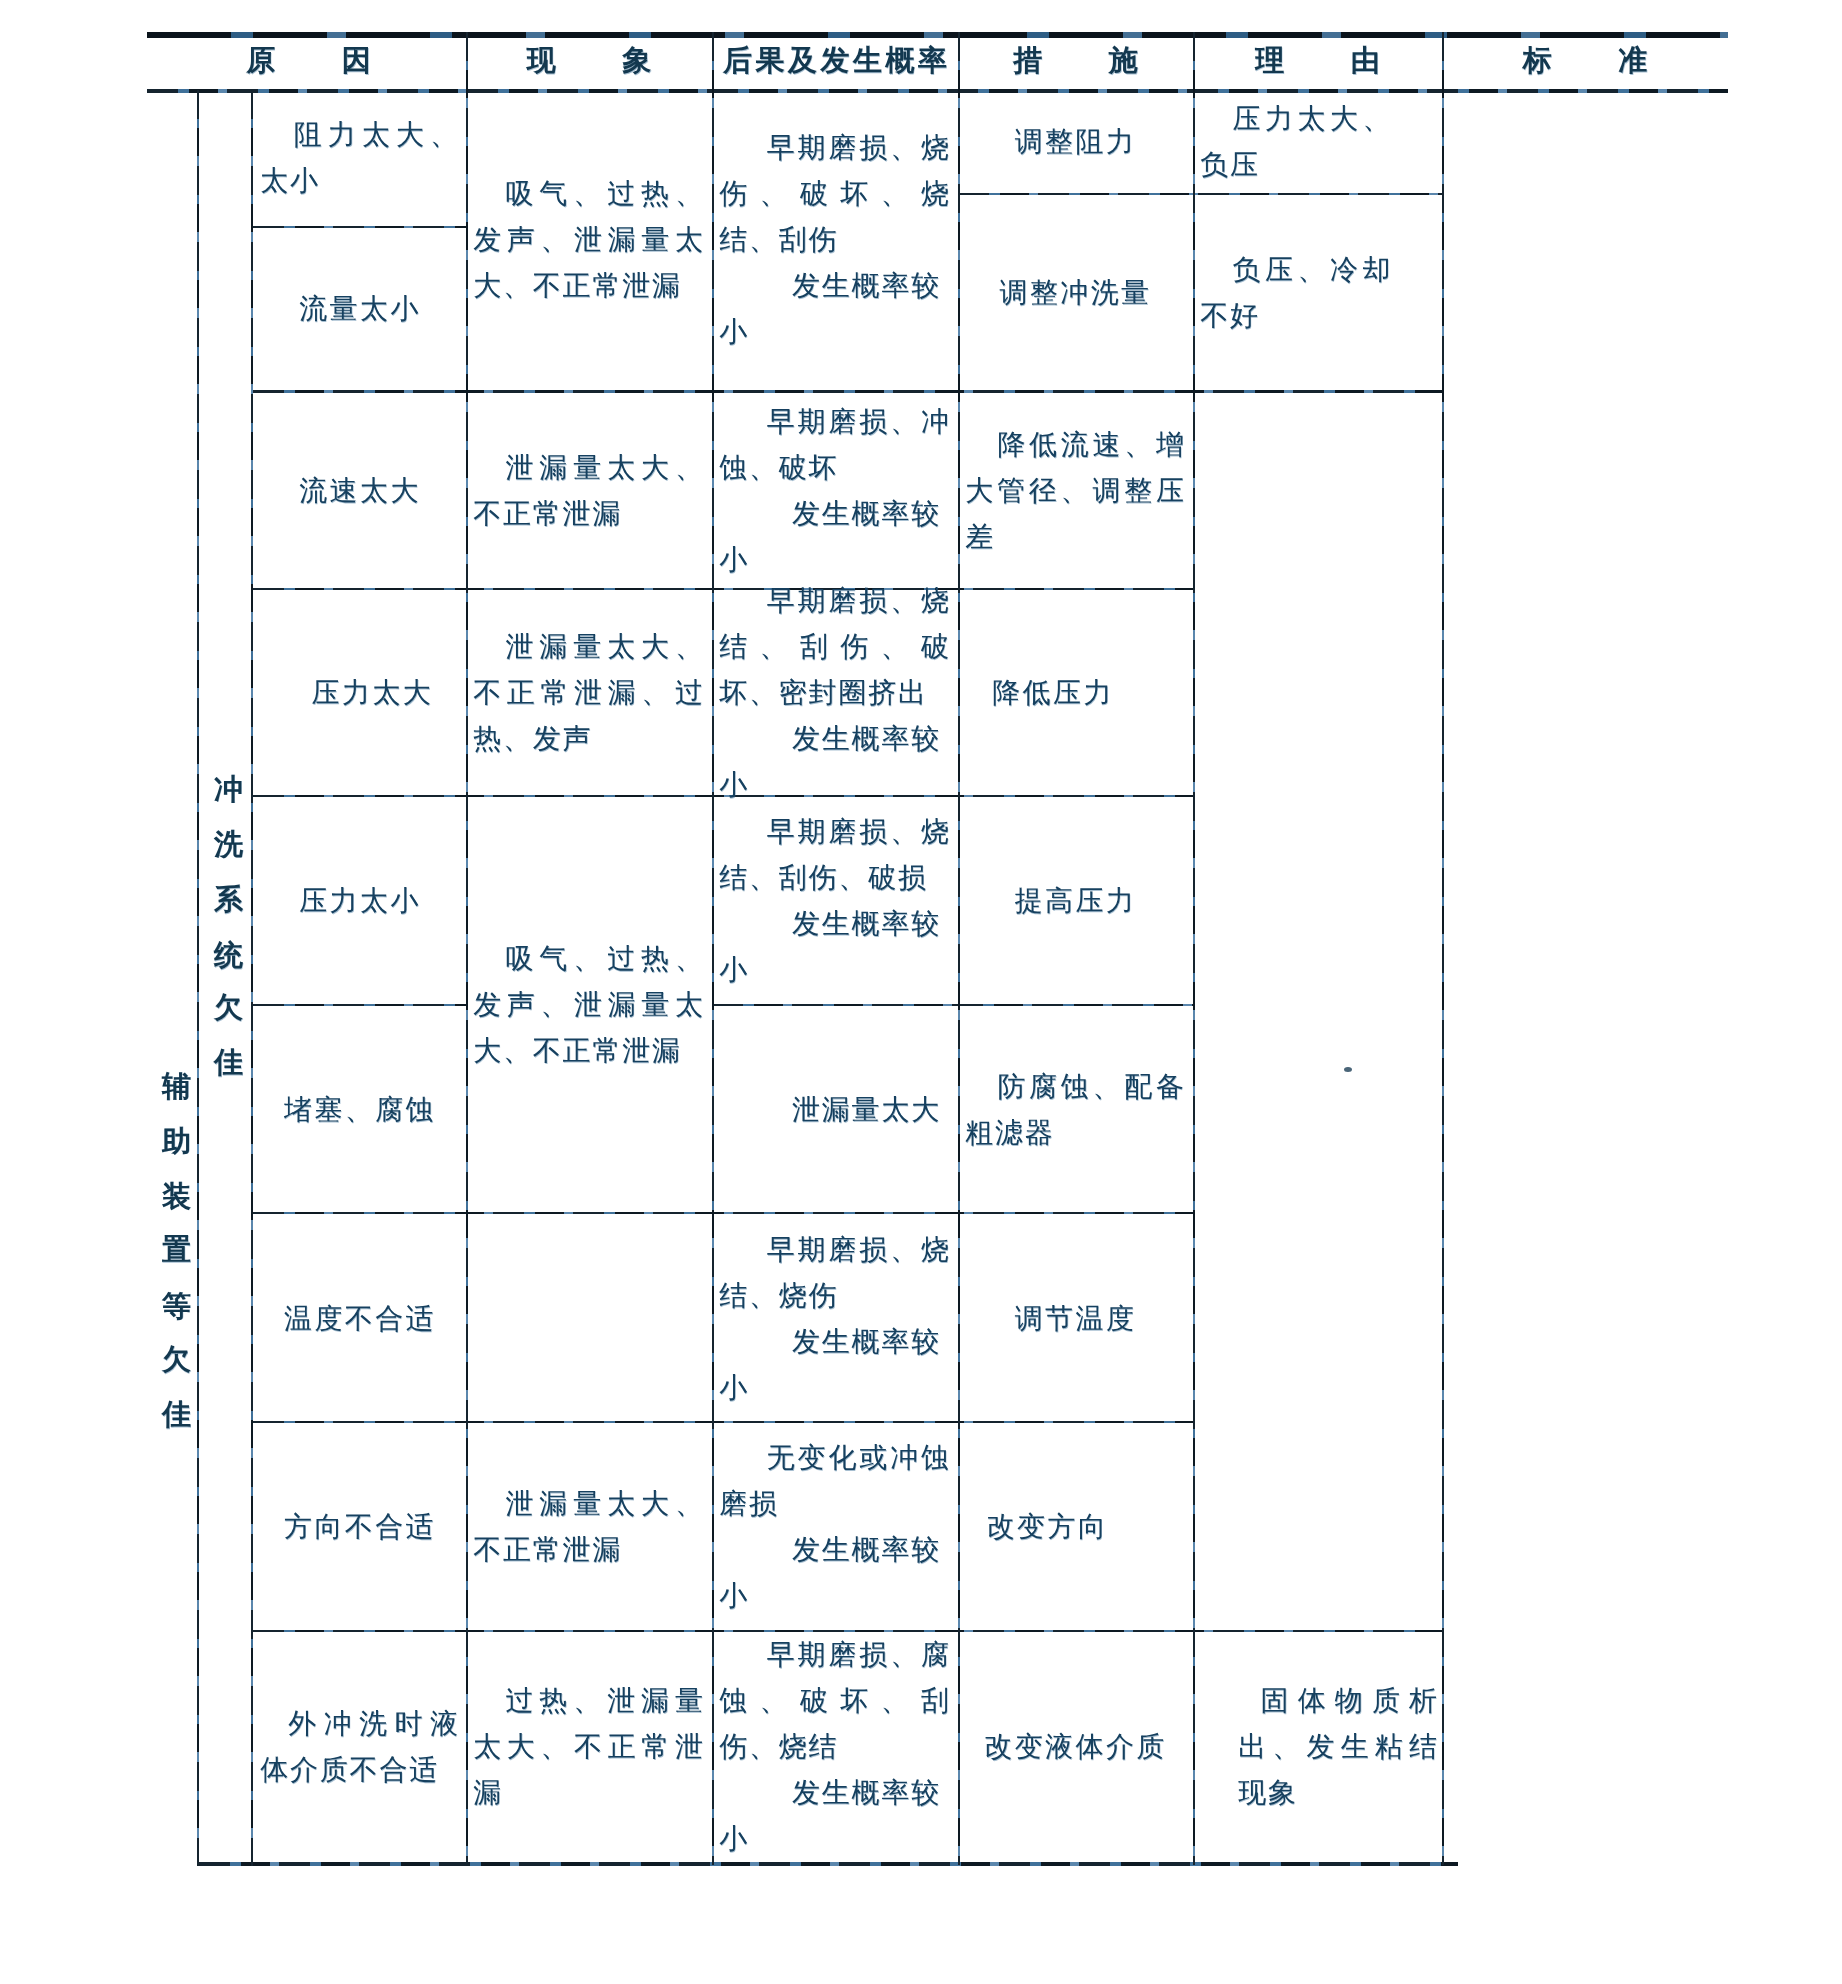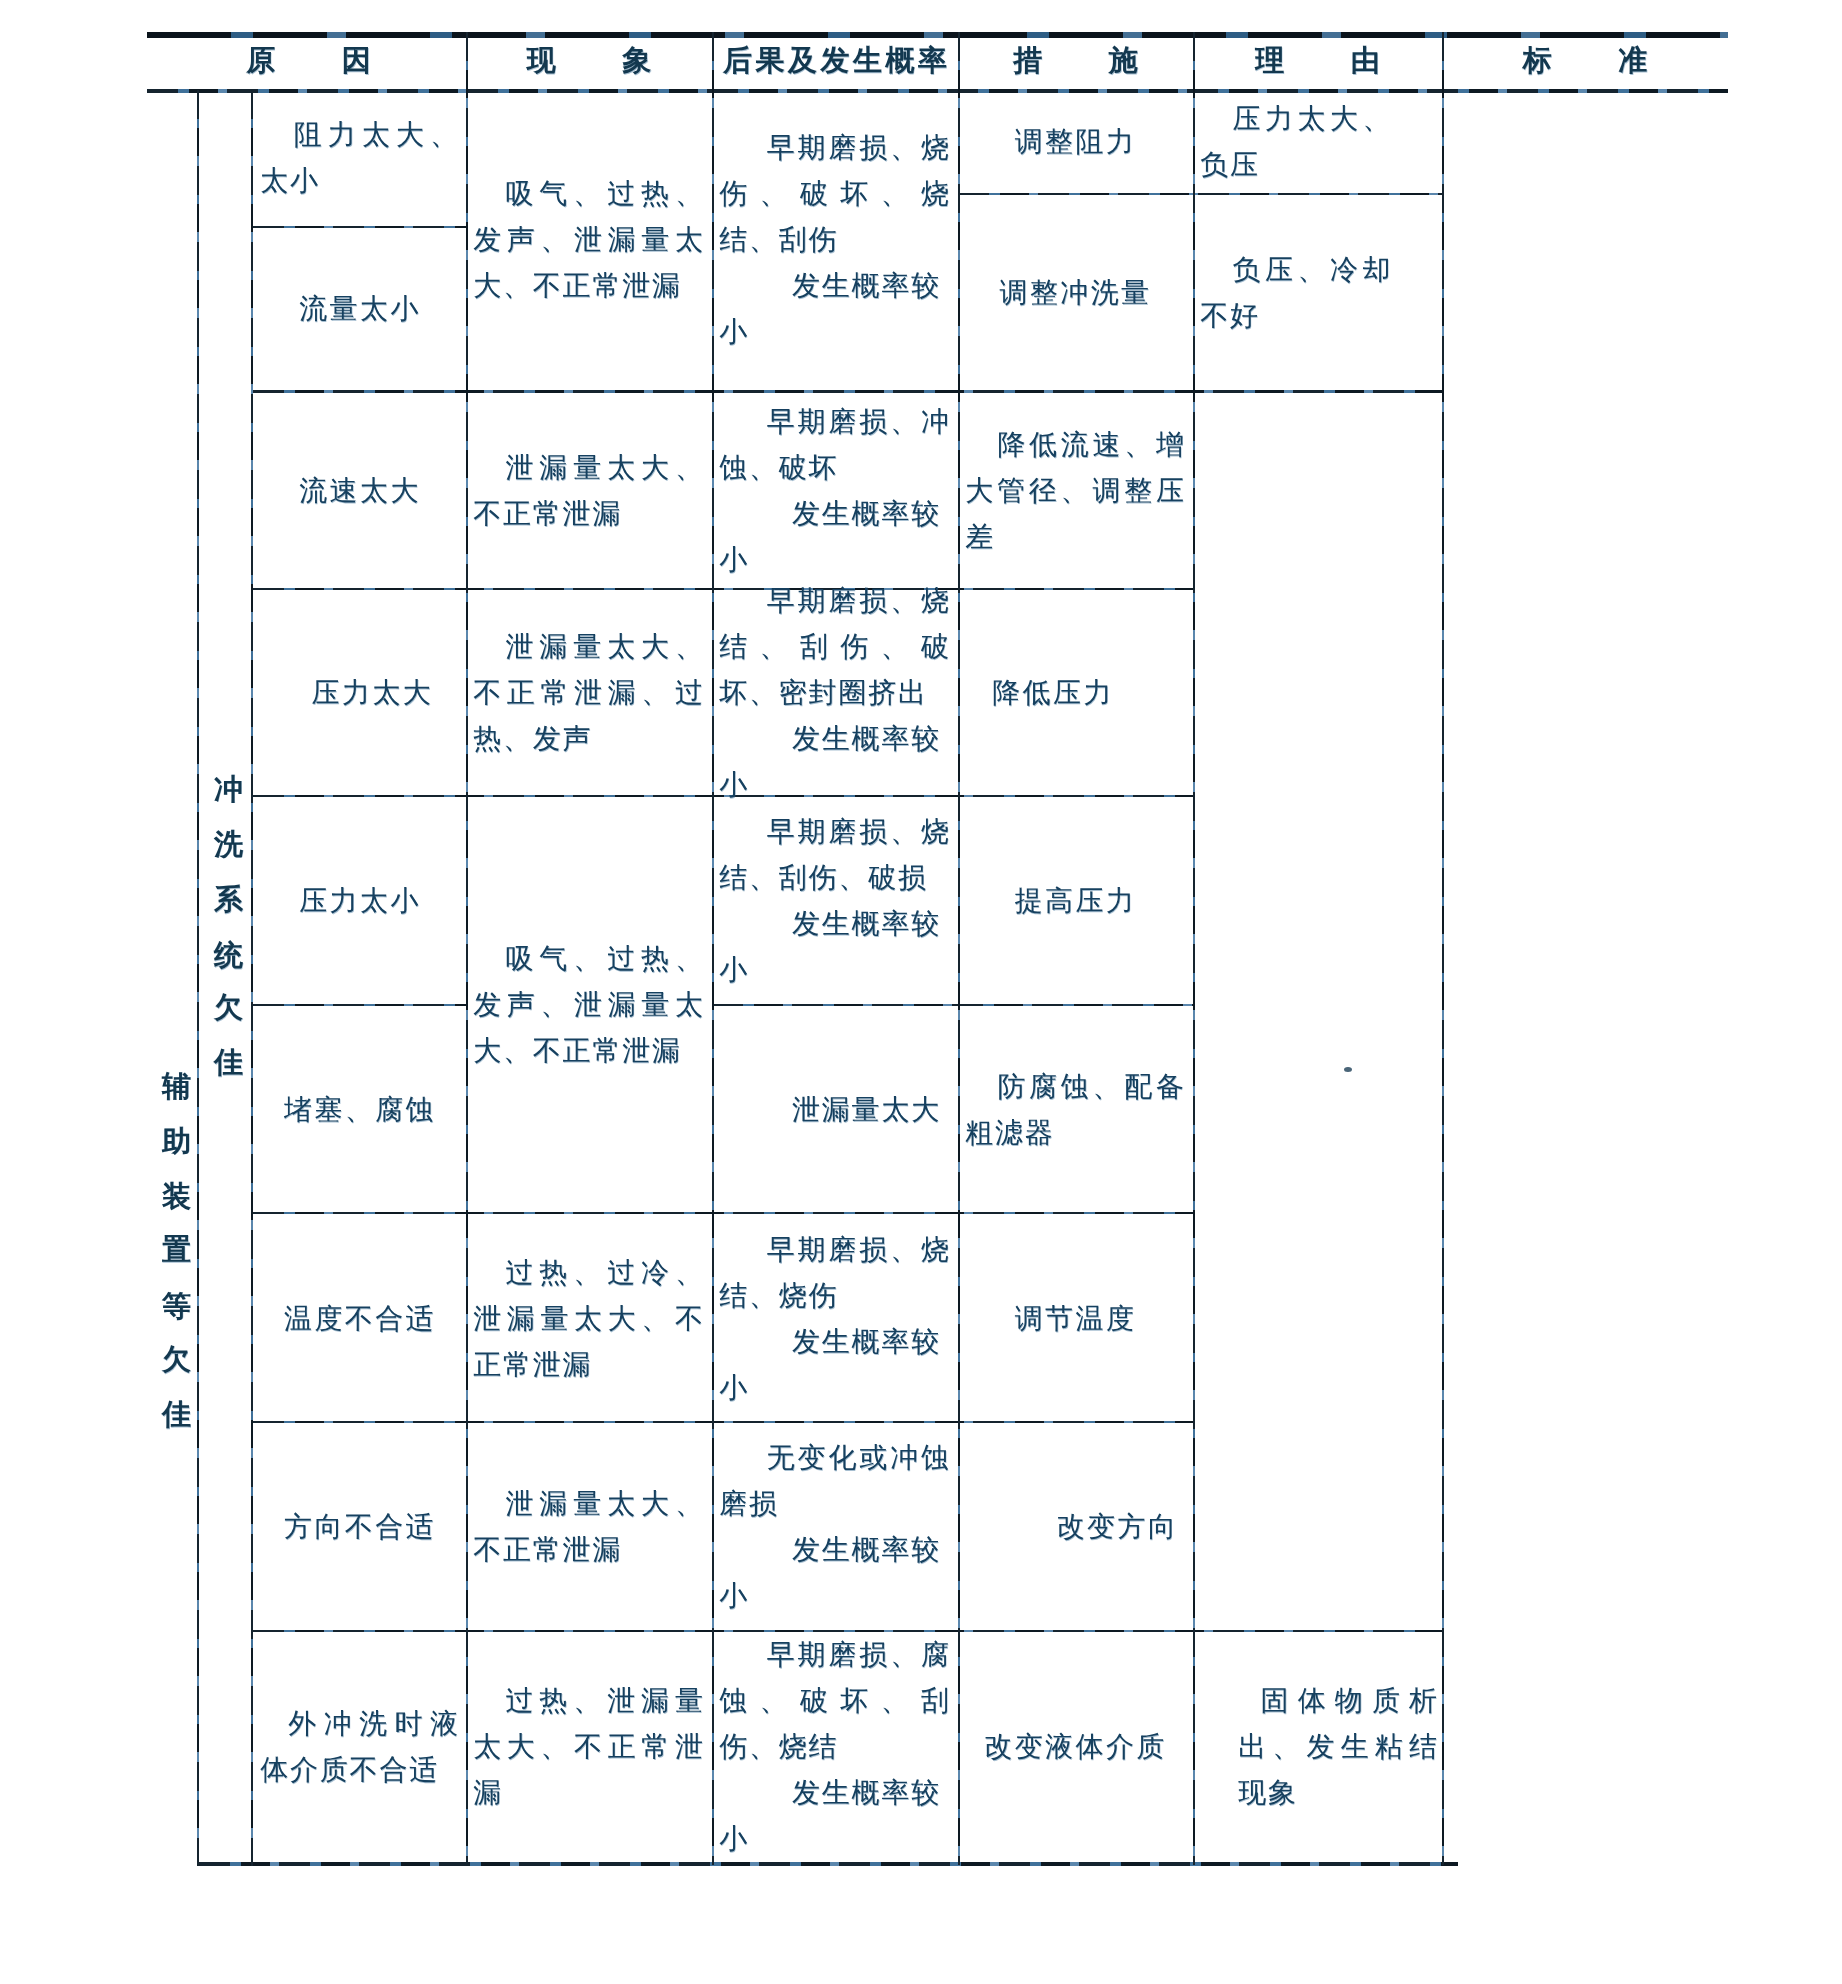--- a/index.html
+++ b/index.html
@@ -123,23 +123,20 @@
   </div>
   <div class="cell" style="left:466px;top:391px;width:246px;height:199px;">
     <div class="para p-phen">泄漏量太大、不正常泄漏</div>
   </div>
   <div class="cell" style="left:466px;top:590px;width:246px;height:206px;">
     <div class="para p-phen">泄漏量太大、不正常泄漏、过热、发声</div>
   </div>
   <div class="cell" style="left:466px;top:796px;width:246px;height:418px;">
     <div class="para p-phen">吸气、过热、发声、泄漏量太大、不正常泄漏</div>
   </div>
-  <div class="cell" style="left:466px;top:1214px;width:246px;height:209px;">
-    <div class="para p-phen">过热、过冷、泄漏量太大、不正常泄漏</div>
-  </div>
   <div class="cell" style="left:466px;top:1422px;width:246px;height:209px;">
     <div class="para p-phen">泄漏量太大、不正常泄漏</div>
   </div>
   <div class="cell" style="left:466px;top:1631px;width:246px;height:232px;">
     <div class="para p-phen">过热、泄漏量太大、不正常泄漏</div>
   </div>
 
   <div class="cell" style="left:712px;top:89px;width:246px;height:302px;">
     <div class="para p-cons">早期磨损、烧伤、破坏、烧结、刮伤</div>
     <div class="prob">发生概率较小</div>
@@ -186,21 +183,21 @@
   </div>
   <div class="cell" style="left:958px;top:1005px;width:235px;height:209px;">
     <div class="para p-meas">防腐蚀、配备粗滤器</div>
   </div>
   <div class="cell mid" style="left:958px;top:796px;width:235px;height:209px;">
     <div class="label">提高压力</div>
   </div>
   <div class="cell mid" style="left:958px;top:1214px;width:235px;height:209px;">
     <div class="label">调节温度</div>
   </div>
-  <div class="cell mid" style="left:1000px;top:1422px;width:235px;height:209px;">
+  <div class="cell mid" style="left:930px;top:1422px;width:235px;height:209px;">
     <div class="label">改变方向</div>
   </div>
   <div class="cell mid" style="left:958px;top:1631px;width:235px;height:232px;">
     <div class="label">改变液体介质</div>
   </div>
 
   <div class="cell" style="left:1193px;top:89px;width:249px;height:106px;">
     <div class="para p-reason">压力太大、负压</div>
   </div>
   <div class="cell" style="left:1193px;top:194px;width:249px;height:197px;">

